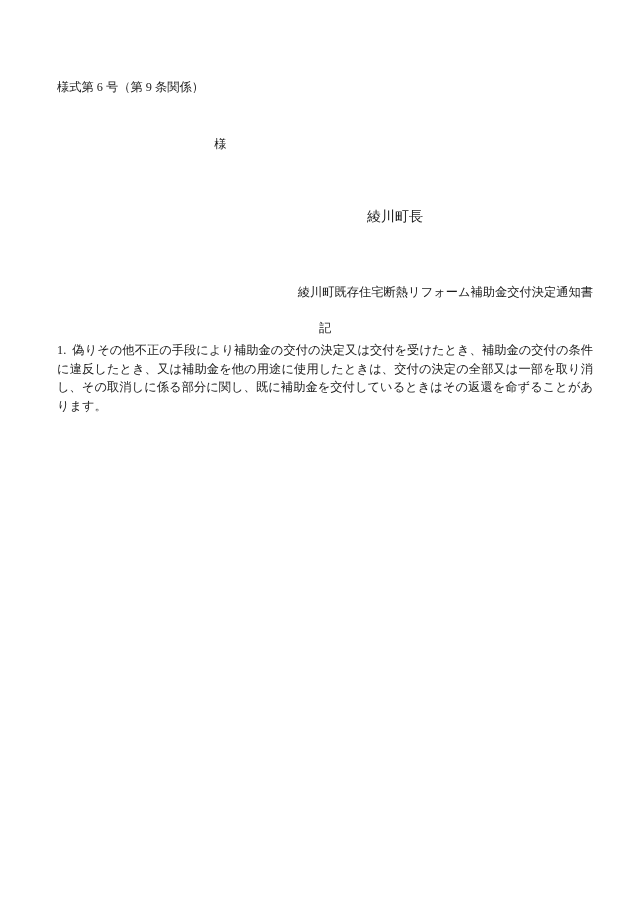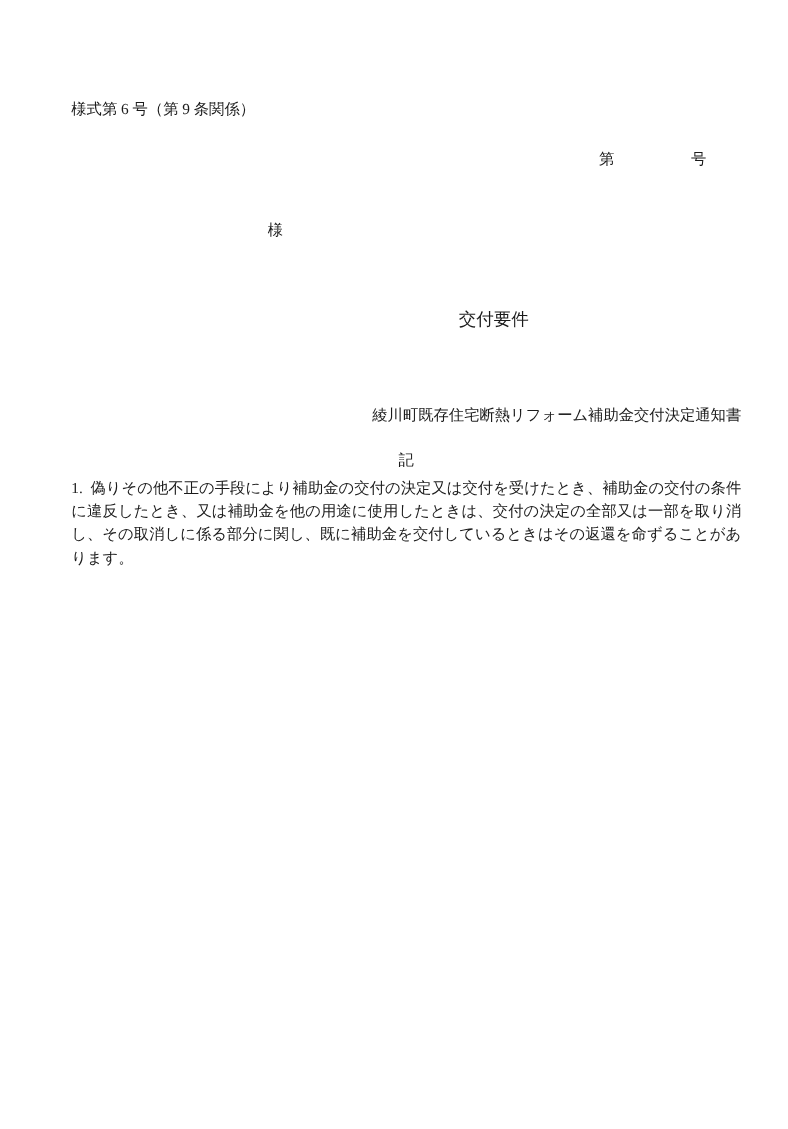--- a/index.html
+++ b/index.html
@@ -83,29 +83,28 @@
     white-space: pre-wrap;
   }
 </style>
 </head>
 <body>
 
 <div class="page">
 
   <div class="line form-number">様式第 6 号（第 9 条関係）</div>
 
-  <div class="line doc-number">第　　　　　号</div>
 
 
   <div class="line addressee">
     <span>様</span>
   </div>
 
   <div class="line sender">
-    <span>交付要件</span>
+    <span>綾川町長</span>
   </div>
 
   <div class="line doc-title">綾川町既存住宅断熱リフォーム補助金交付決定通知書</div>
 
 
   <div class="line ki">記</div>
 
 
 
   <p class="cond-item">1.  偽りその他不正の手段により補助金の交付の決定又は交付を受けたとき、補助金の交付の条件に違反したとき、又は補助金を他の用途に使用したときは、交付の決定の全部又は一部を取り消し、その取消しに係る部分に関し、既に補助金を交付しているときはその返還を命ずることがあります。</p>

